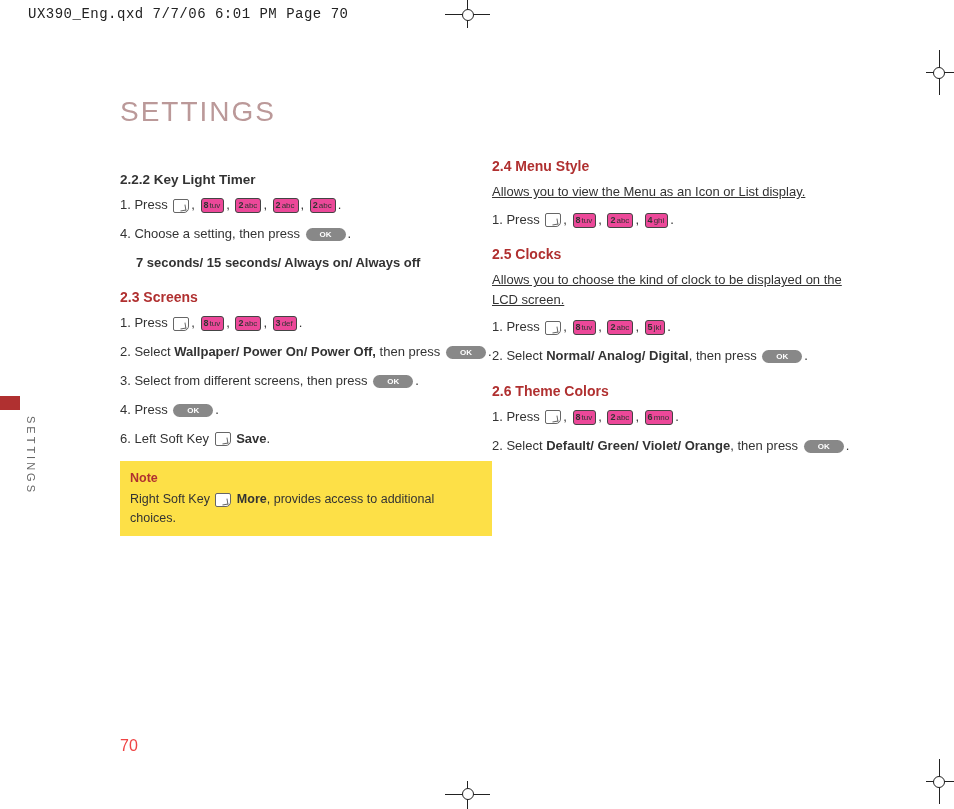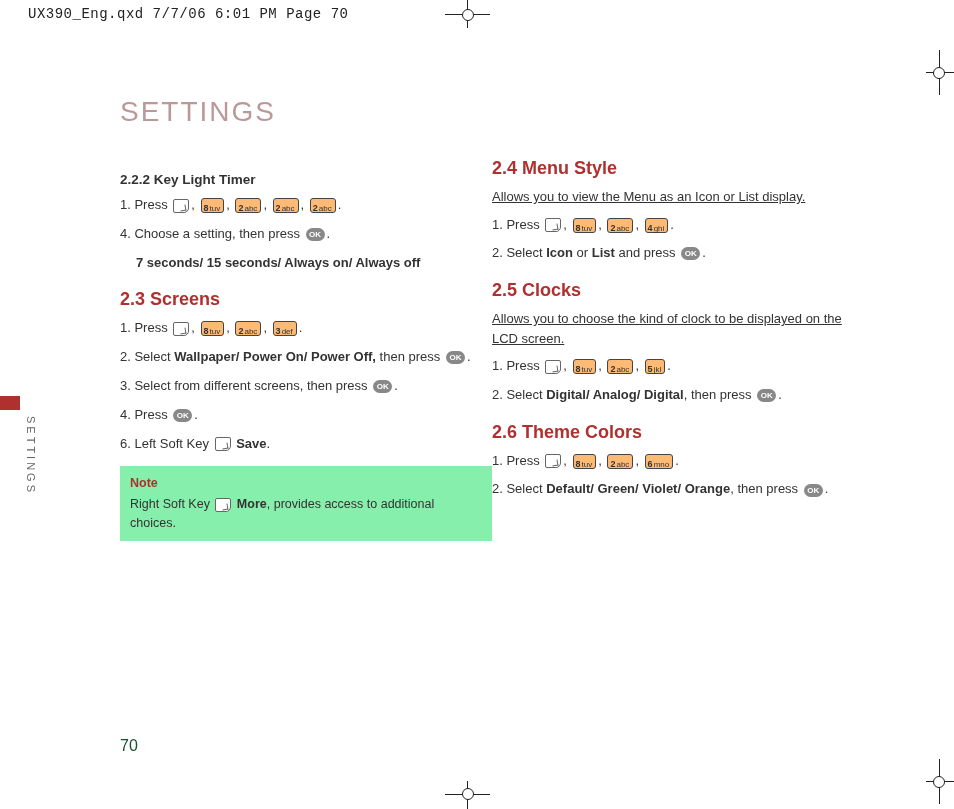--- a/index.html
+++ b/index.html
@@ -67,27 +67,27 @@
     font-size: 28px;
     letter-spacing: 2px;
     font-weight: normal;
     margin-bottom: 30px;
   }
   .cols {
     display: flex;
   }
   .col { flex: 1; }
   .sect-num { font-weight: bold; font-size: 13.5px; margin: 14px 0 6px; }
-  .sect-red { color: #b03030; font-weight: bold; font-size: 18px; margin: 16px 0 8px; }
+  .sect-red { color: #b03030; font-weight: bold; font-size: 14px; margin: 16px 0 8px; }
   p { margin: 6px 0 8px; line-height: 1.5; text-decoration: underline; }
   .step { margin: 8px 0 8px 0; line-height: 1.6; }
   .sub { margin-left: 16px; }
   .bold { font-weight: bold; }
   .note-box {
-    background: #86efac;
+    background: #fde047;
     padding: 8px 10px;
     font-size: 12.5px;
     line-height: 1.5;
     margin-top: 12px;
   }
   .note-box .nt { color: #b03030; font-weight: bold; display:block; margin-bottom:2px; }
   .side-tab {
     position: absolute;
     left: -95px;
     top: 320px;
@@ -103,21 +103,21 @@
     top: 300px;
     width: 20px;
     height: 14px;
     background: #b03030;
   }
   .page-num {
     position: absolute;
     left: 0px;
     bottom: -6px;
     font-size: 16px;
-    color: #14532d;
+    color: #ef4444;
   }
   
   .ic {
     display: inline-block;
     vertical-align: middle;
     margin: 0 2px;
   }
   .ic-soft {
     width: 14px; height: 12px;
     border: 1px solid #666;
@@ -133,28 +133,28 @@
     border-right:1px solid #666;
     border-bottom:1px solid #666;
     transform: rotate(-10deg);
   }
   .ic-key {
     height: 13px;
     padding: 0 3px 0 2px;
     border: 1px solid #444;
     border-radius: 3px;
     font-size: 8px;
-    line-height: 19px;
-    background: #fdba74;
+    line-height: 13px;
+    background: #ec4899;
     font-family: Arial, sans-serif;
     white-space: nowrap;
   }
   .ic-key b { font-size:9px; margin-right:1px; }
   .ic-ok {
-    width: 19px; height: 13px;
+    width: 40px; height: 13px;
     border-radius: 7px;
     background: #888;
     color: #fff;
     font-size: 8px;
     line-height: 13px;
     text-align: center;
     font-weight: bold;
   }
 </style>
 </head>
@@ -254,38 +254,34 @@
       <p>Allows you to view the Menu as an Icon or List display.</p>
 
       <div class="step">
         <span>1. Press </span>
         <span class="ic ic-soft"></span>,
         <span class="ic ic-key"><b>8</b><span>tuv</span></span>,
         <span class="ic ic-key"><b>2</b><span>abc</span></span>,
         <span class="ic ic-key"><b>4</b><span>ghi</span></span>.
       </div>
 
-      <div class="step">
-        <span>2. Select </span><span class="bold">Icon</span><span> or </span><span class="bold">List</span><span> and press </span>
-        <span class="ic ic-ok">OK</span>.
-      </div>
 
       <div class="sect-red">2.5 Clocks</div>
       <p>Allows you to choose the kind of clock to be displayed on the LCD screen.</p>
 
       <div class="step">
         <span>1. Press </span>
         <span class="ic ic-soft"></span>,
         <span class="ic ic-key"><b>8</b><span>tuv</span></span>,
         <span class="ic ic-key"><b>2</b><span>abc</span></span>,
         <span class="ic ic-key"><b>5</b><span>jkl</span></span>.
       </div>
 
       <div class="step">
-        <span>2. Select </span><span class="bold">Digital/ Analog/ Digital</span><span>, then press </span>
+        <span>2. Select </span><span class="bold">Normal/ Analog/ Digital</span><span>, then press </span>
         <span class="ic ic-ok">OK</span>.
       </div>
 
 
       <div class="sect-red">2.6 Theme Colors</div>
 
       <div class="step">
         <span>1. Press </span>
         <span class="ic ic-soft"></span>,
         <span class="ic ic-key"><b>8</b><span>tuv</span></span>,

